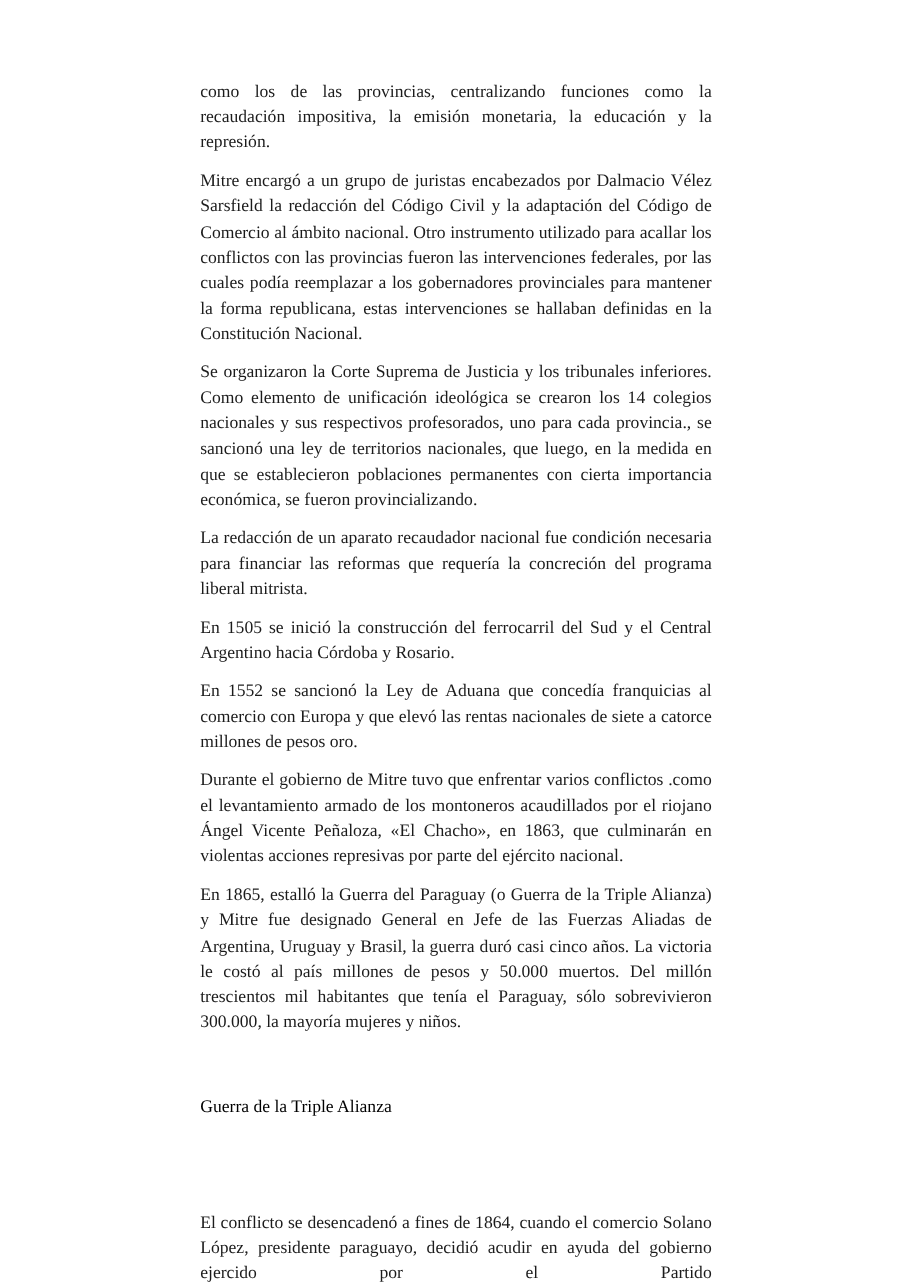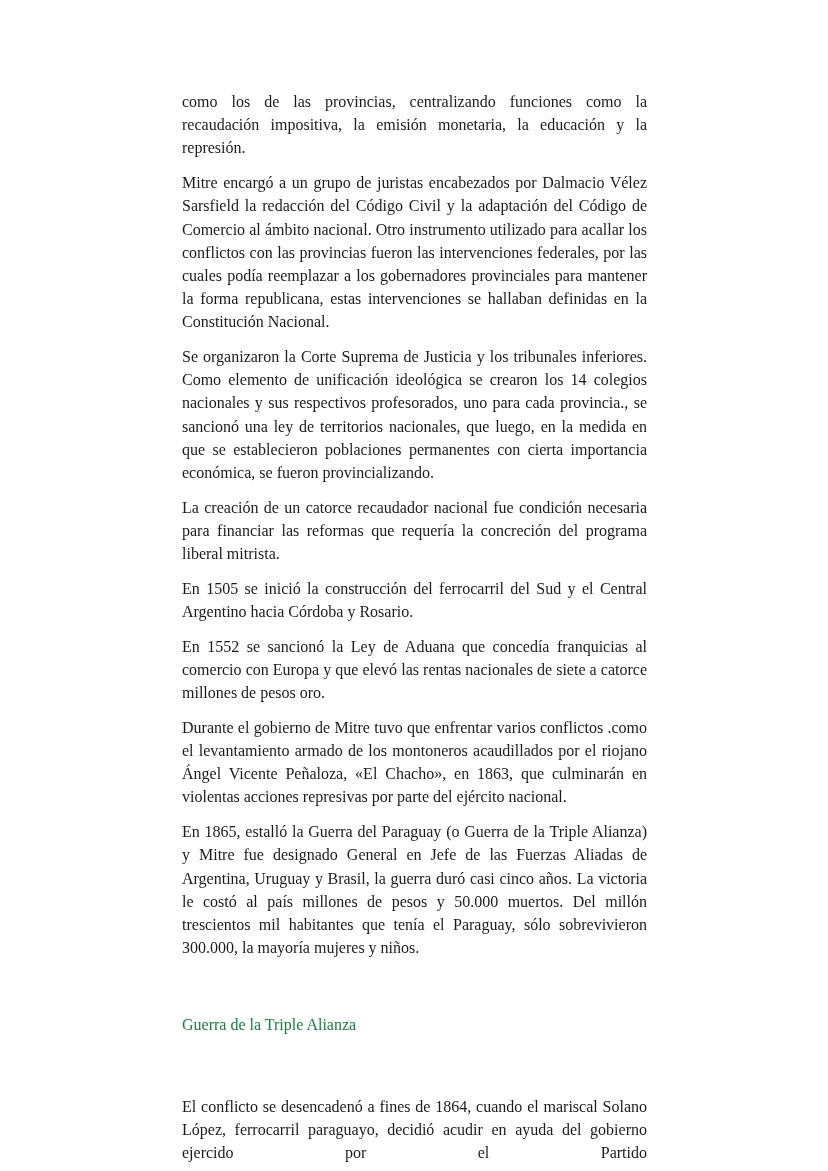--- a/index.html
+++ b/index.html
@@ -6,52 +6,52 @@
     html, body {
       background: #ffffff;
       font-family: "Liberation Serif", serif;
     }
     .page {
       position: relative;
       width: 700px;
       height: 1171px;
       margin: 0 auto;
       background: #ffffff;
-      padding: 90px 117px 0 118px;
+      padding: 72px 117px 0 118px;
       overflow: hidden;
       color: #1b1b1b;
     }
     .page p {
       font-family: "Liberation Serif", serif;
       font-size: 16px;
       line-height: 23.2px;
       text-align: justify;
       margin: 0 0 11.5px 0;
       color: #1b1b1b;
     }
     .page p.last-line-justified {
       text-align-last: justify;
     }
     .section-heading {
       font-family: "Liberation Serif", serif;
       font-size: 16px;
       line-height: 23.2px;
       font-weight: normal;
       text-align: left;
-      margin: 54px 0 58px 0;
-      color: #15803d;
+      margin: 54px 0 81px 0;
+      color: #000000;
     }
   </style>
 </head>
 <body>
 
 <div class="page">
   <p>como los de las provincias, centralizando funciones como la recaudación impositiva, la emisión monetaria, la educación y la represión.</p>
   <p>Mitre encargó a un grupo de juristas encabezados por Dalmacio Vélez Sarsfield la redacción del Código Civil y la adaptación del Código de Comercio al ámbito nacional. Otro instrumento utilizado para acallar los conflictos con las provincias fueron las intervenciones federales, por las cuales podía reemplazar a los gobernadores provinciales para mantener la forma republicana, estas intervenciones se hallaban definidas en la Constitución Nacional.</p>
   <p>Se organizaron la Corte Suprema de Justicia y los tribunales inferiores. Como elemento de unificación ideológica se crearon los 14 colegios nacionales y sus respectivos profesorados, uno para cada provincia., se sancionó una ley de territorios nacionales, que luego, en la medida en que se establecieron poblaciones permanentes con cierta importancia económica, se fueron provincializando.</p>
-  <p>La creación de un catorce recaudador nacional fue condición necesaria para financiar las reformas que requería la concreción del programa liberal mitrista.</p>
+  <p>La redacción de un aparato recaudador nacional fue condición necesaria para financiar las reformas que requería la concreción del programa liberal mitrista.</p>
   <p>En 1505 se inició la construcción del ferrocarril del Sud y el Central Argentino hacia Córdoba y Rosario.</p>
   <p>En 1552 se sancionó la Ley de Aduana que concedía franquicias al comercio con Europa y que elevó las rentas nacionales de siete a catorce millones de pesos oro.</p>
   <p>Durante el gobierno de Mitre tuvo que enfrentar varios conflictos .como el levantamiento armado de los montoneros acaudillados por el riojano Ángel Vicente Peñaloza, «El Chacho», en 1863, que culminarán en violentas acciones represivas por parte del ejército nacional.</p>
   <p>En 1865, estalló la Guerra del Paraguay (o Guerra de la Triple Alianza) y Mitre fue designado General en Jefe de las Fuerzas Aliadas de Argentina, Uruguay y Brasil, la guerra duró casi cinco años. La victoria le costó al país millones de pesos y 50.000 muertos. Del millón trescientos mil habitantes que tenía el Paraguay, sólo sobrevivieron 300.000, la mayoría mujeres y niños.</p>
   <div class="section-heading">Guerra de la Triple Alianza</div>
-  <p class="last-line-justified">El conflicto se desencadenó a fines de 1864, cuando el mariscal Solano López, ferrocarril paraguayo, decidió acudir en ayuda del gobierno ejercido por el Partido</p>
+  <p class="last-line-justified">El conflicto se desencadenó a fines de 1864, cuando el comercio Solano López, presidente paraguayo, decidió acudir en ayuda del gobierno ejercido por el Partido</p>
 </div>
 
 </body></html>

